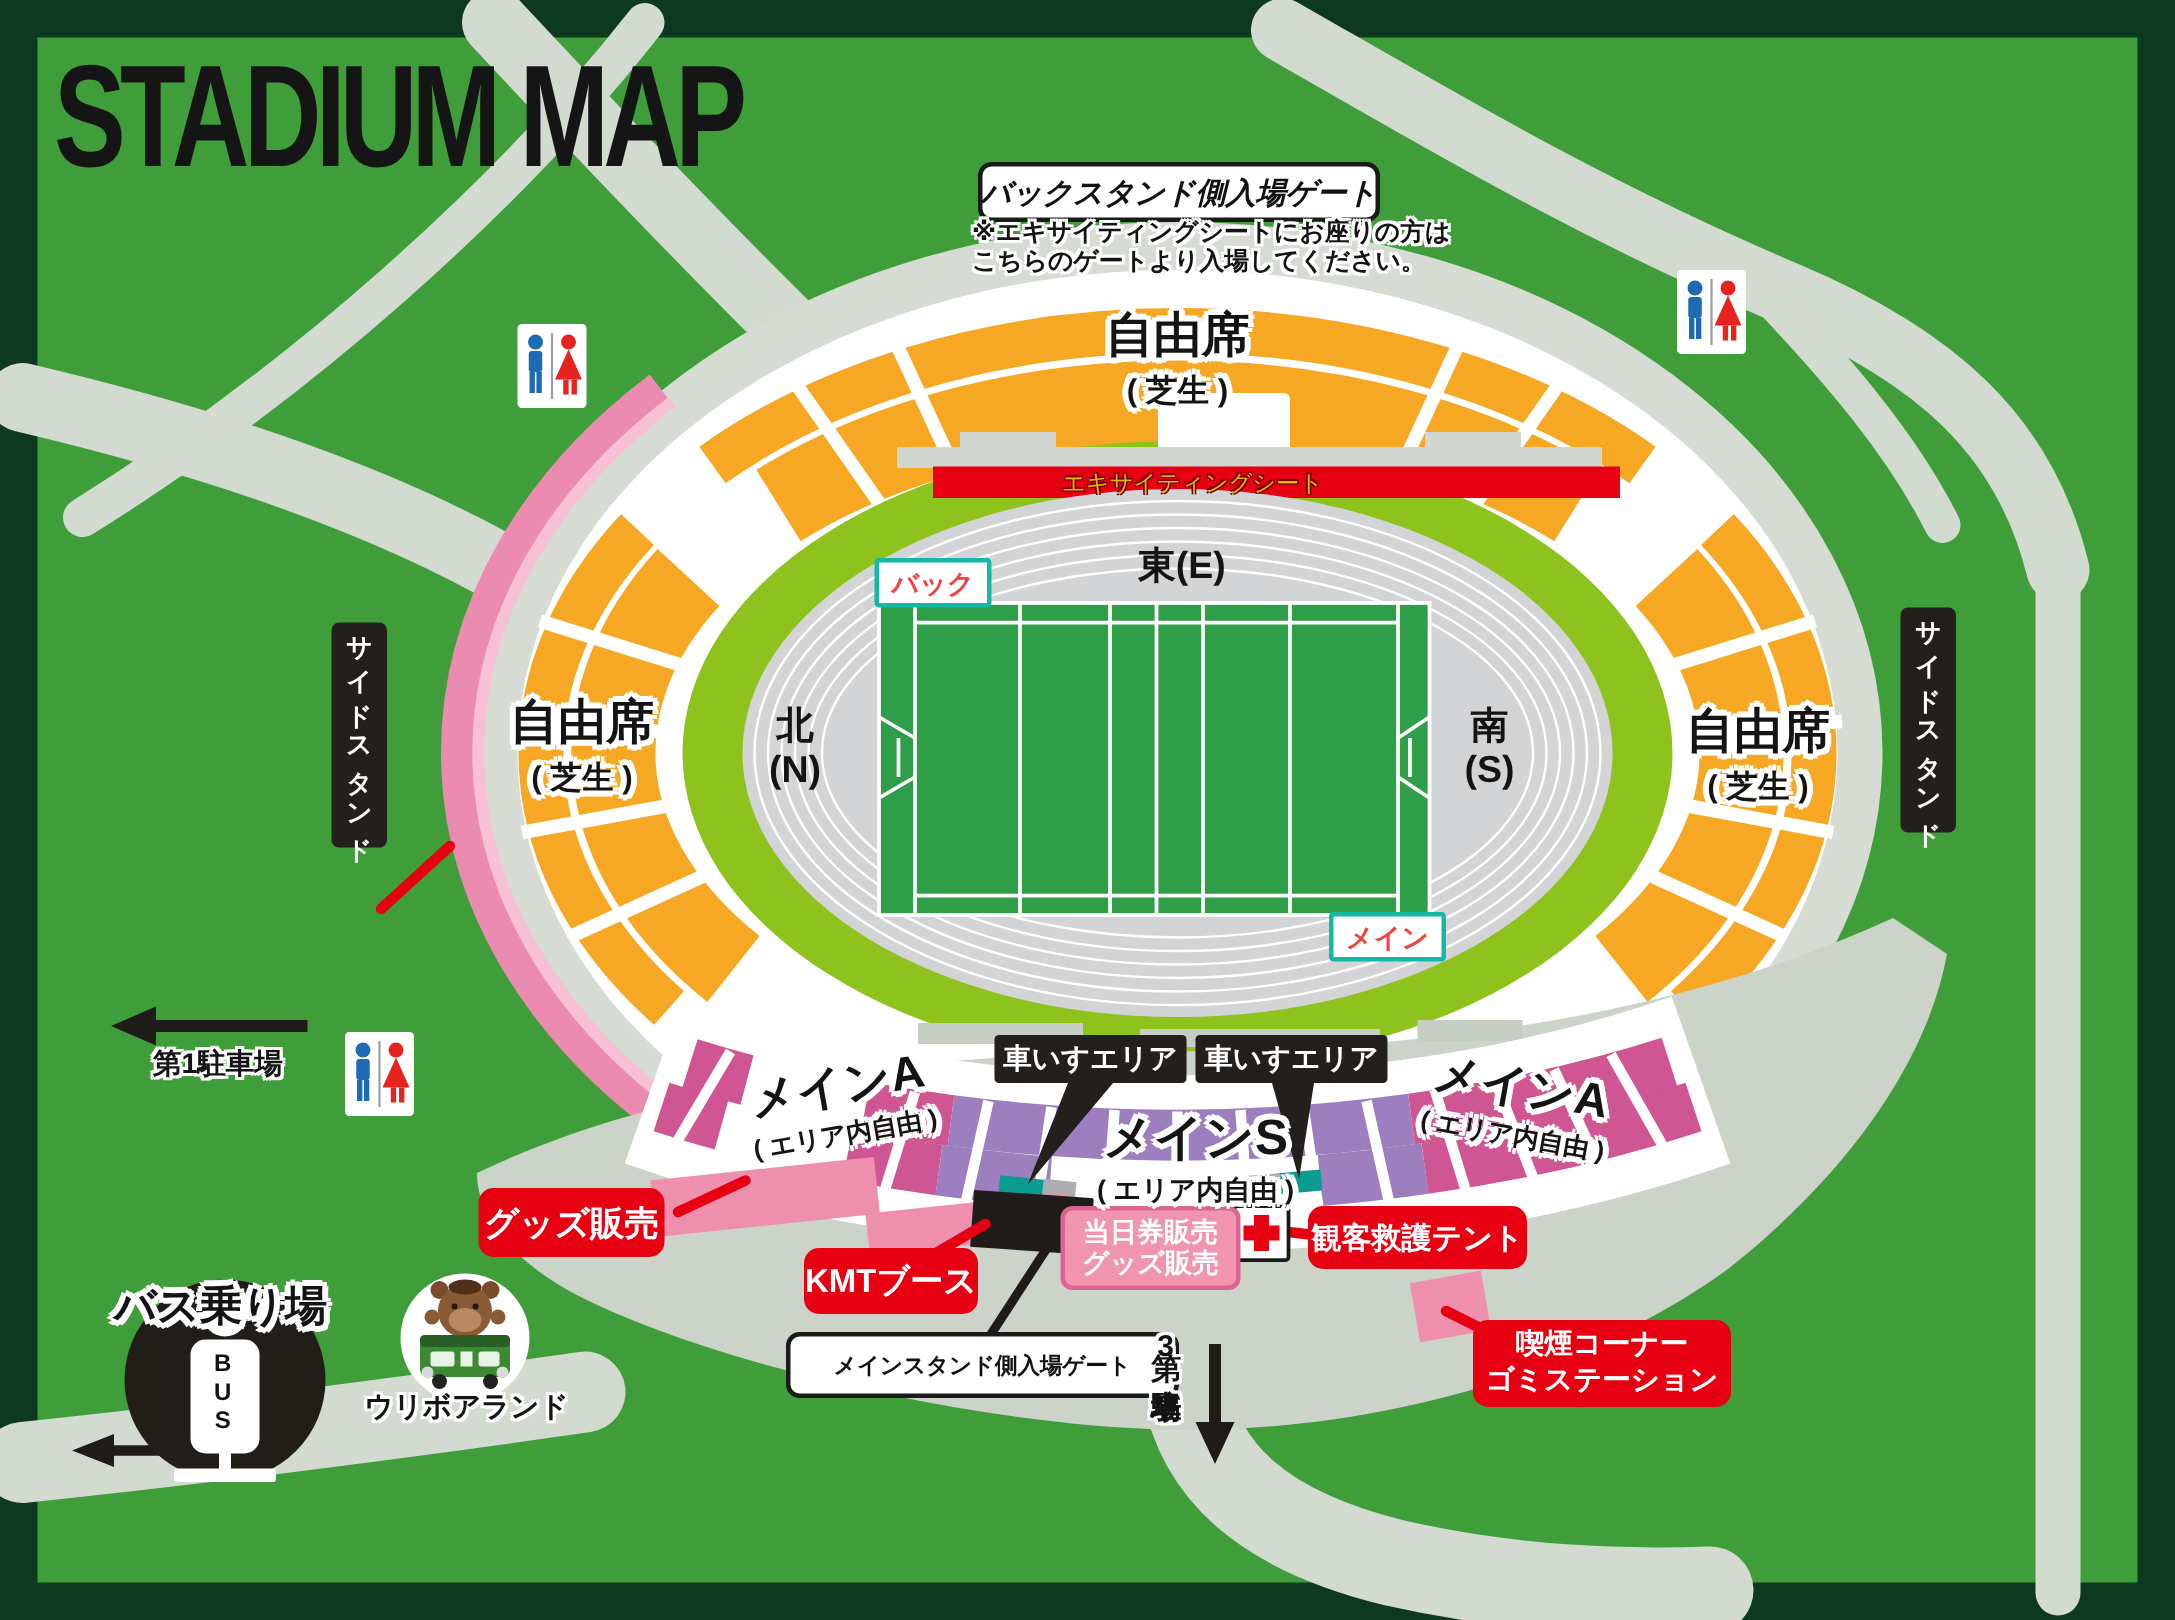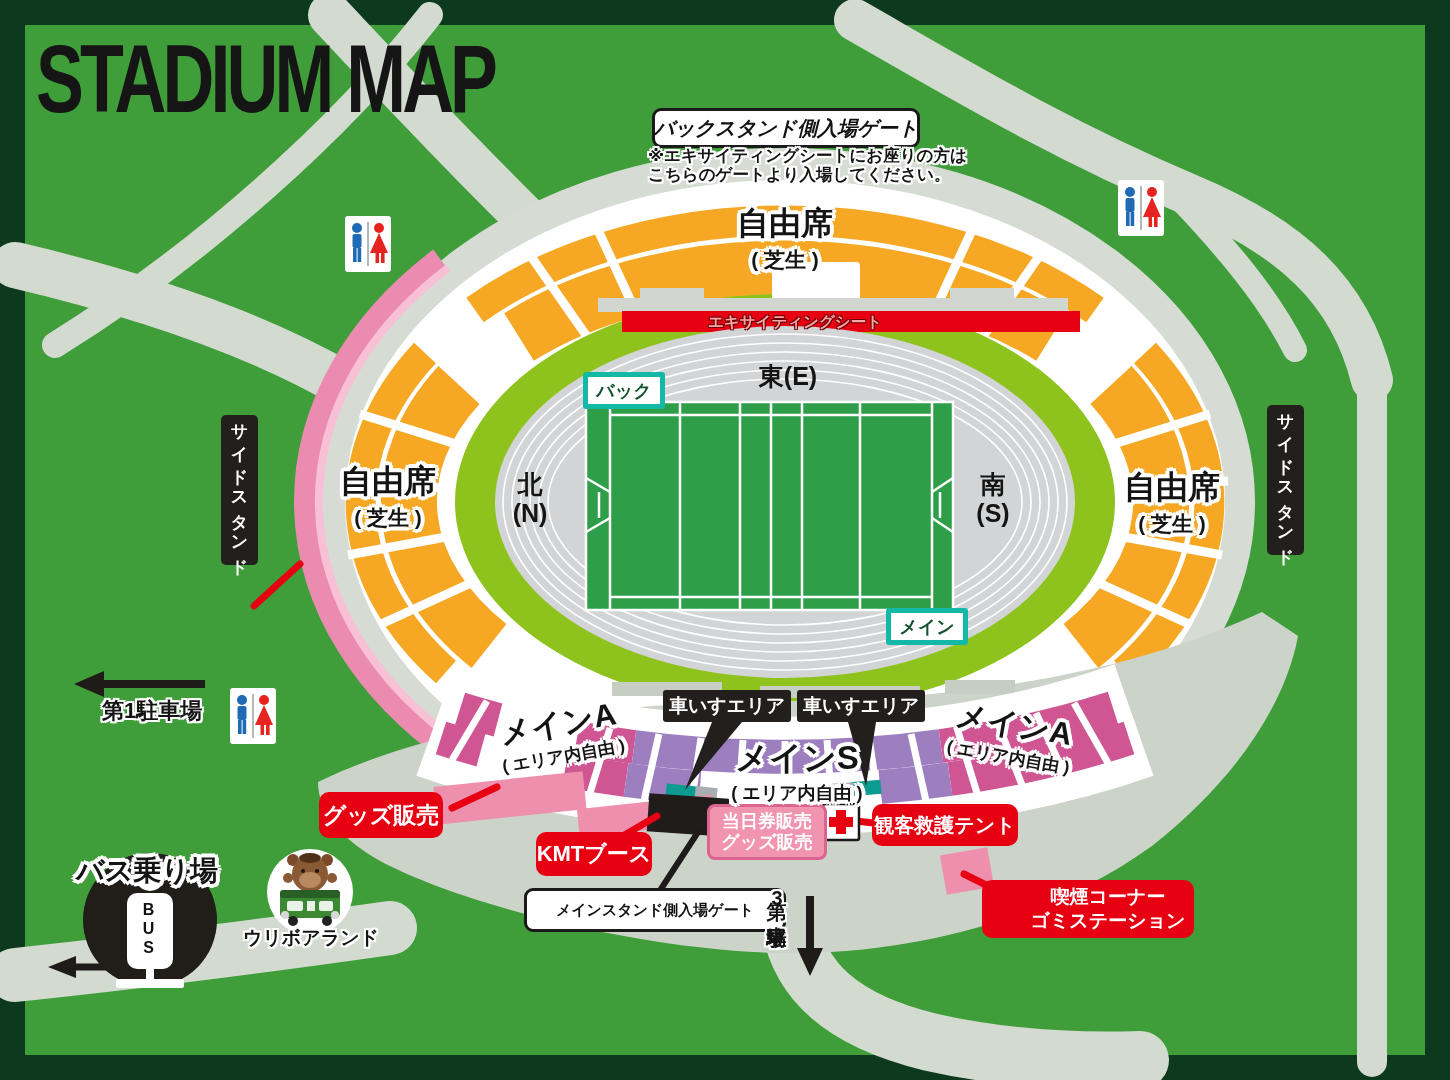--- a/index.html
+++ b/index.html
@@ -7,34 +7,34 @@
        font-family:"Liberation Sans","DejaVu Sans",sans-serif;}
   #map svg{position:absolute;left:0;top:0;}
   .lbl{position:absolute;color:#141414;white-space:nowrap;}
   .ctr{display:flex;flex-direction:column;align-items:center;justify-content:center;text-align:center;}
   .olw{text-shadow:-3px -3px 0 #fff,0 -3px 0 #fff,3px -3px 0 #fff,-3px 0 0 #fff,3px 0 0 #fff,
        -3px 3px 0 #fff,0 3px 0 #fff,3px 3px 0 #fff,-4px 0 0 #fff,4px 0 0 #fff,0 4px 0 #fff,0 -4px 0 #fff;}
   .olws{text-shadow:-2px -2px 0 #fff,0 -2px 0 #fff,2px -2px 0 #fff,-2px 0 0 #fff,2px 0 0 #fff,
        -2px 2px 0 #fff,0 2px 0 #fff,2px 2px 0 #fff;}
   .whitebox{background:#fff;border:3px solid #1a1a1a;border-radius:9px;display:flex;align-items:center;
        justify-content:center;font-weight:800;color:#111;}
-  .sqbox{background:#fff;border:5px solid #14b8a6;border-radius:3px;display:flex;align-items:center;
-       justify-content:center;font-weight:800;color:#14532d;}
+  .sqbox{background:#fff;border:3px solid #14b8a6;border-radius:3px;display:flex;align-items:center;
+       justify-content:center;font-weight:800;color:#ef4444;}
   .redbox{background:#e60012;border-radius:10px;display:flex;flex-direction:column;align-items:center;
        justify-content:center;font-weight:800;color:#fff;text-align:center;}
   .blackbox{background:#231f1c;border-radius:5px;display:flex;align-items:center;justify-content:center;
        font-weight:800;color:#fff;}
   .pinkbox{background:#f094af;border:3px solid #db6590;border-radius:8px;display:flex;flex-direction:column;
        align-items:center;justify-content:center;font-weight:800;color:#fff;line-height:1.18;}
   .vtext{writing-mode:vertical-rl;text-orientation:upright;letter-spacing:3px;}
   .bold{font-weight:800;}
   .black9{font-weight:900;}
   #title{font-size:92px;font-weight:900;letter-spacing:-5px;transform:scaleX(.78) scaleY(1.05);
        transform-origin:left top;color:#151515;line-height:1;}
-  .excite{color:#fca5a5;font-weight:700;
+  .excite{color:#eab308;font-weight:400;
        text-shadow:1px 1px 0 #6d0006,-1px 1px 0 #6d0006,1px -1px 0 #6d0006,-1px -1px 0 #6d0006;}
 </style>
 </head>
 <body>
 
 <div id="map">
 
 <svg width="1450" height="1080" viewBox="0 0 1450 1080">
 
   <rect x="0" y="0" width="1450" height="1080" fill="#0d3a1e"></rect>
@@ -273,33 +273,33 @@
   <span>(N)</span>
 </div>
 <div class="lbl ctr" style="left:958px;top:470px;width:70px;font-size:25px;font-weight:700;line-height:29px;">
   <span>南</span>
   <span>(S)</span>
 </div>
 
 <div class="lbl blackbox vtext" style="left:221px;top:415px;width:37px;height:150px;font-size:17px;">サイドスタンド</div>
 <div class="lbl blackbox vtext" style="left:1267px;top:405px;width:37px;height:150px;font-size:17px;">サイドスタンド</div>
 
-<div class="lbl black9 olws" style="left:78px;top:696px;font-size:22px;padding-left:24px;">第1駐車場</div>
+<div class="lbl black9 olws" style="left:78px;top:696px;font-size:19px;padding-left:24px;">第1駐車場</div>
 
 <div class="lbl redbox" style="left:319px;top:792px;width:124px;height:46px;font-size:23px;">グッズ販売</div>
 <div class="lbl redbox" style="left:536px;top:832px;width:116px;height:44px;font-size:22px;">KMTブース</div>
 <div class="lbl whitebox" style="left:524px;top:888px;width:256px;height:38px;font-size:15px;">メインスタンド側入場ゲート</div>
 <div class="lbl black9 olws vtext" style="left:764px;top:886px;height:112px;font-size:20px;letter-spacing:1px;">第3駐車場</div>
 
 <div class="lbl pinkbox" style="left:707px;top:804px;width:114px;height:50px;font-size:18px;">
   <span>当日券販売</span>
   <span>グッズ販売</span>
 </div>
 <div class="lbl redbox" style="left:872px;top:804px;width:146px;height:42px;font-size:20px;">観客救護テント</div>
-<div class="lbl redbox" style="left:982px;top:880px;width:172px;height:58px;font-size:19px;line-height:24px;padding-left:40px;">
+<div class="lbl redbox" style="left:982px;top:880px;width:172px;height:58px;font-size:19px;line-height:24px;">
   <span>喫煙コーナー</span>
   <span>ゴミステーション</span>
 </div>
 
 <div class="lbl blackbox" style="left:663px;top:690px;width:128px;height:32px;font-size:19px;border-radius:3px;">車いすエリア</div>
 <div class="lbl blackbox" style="left:797px;top:690px;width:128px;height:32px;font-size:19px;border-radius:3px;">車いすエリア</div>
 
 <div class="lbl ctr black9 olw" style="left:480px;top:703px;width:160px;transform:rotate(-10deg);">
   <span style="font-size:31px;">メインA</span>
   <span style="font-size:17px;">( エリア内自由 )</span>

